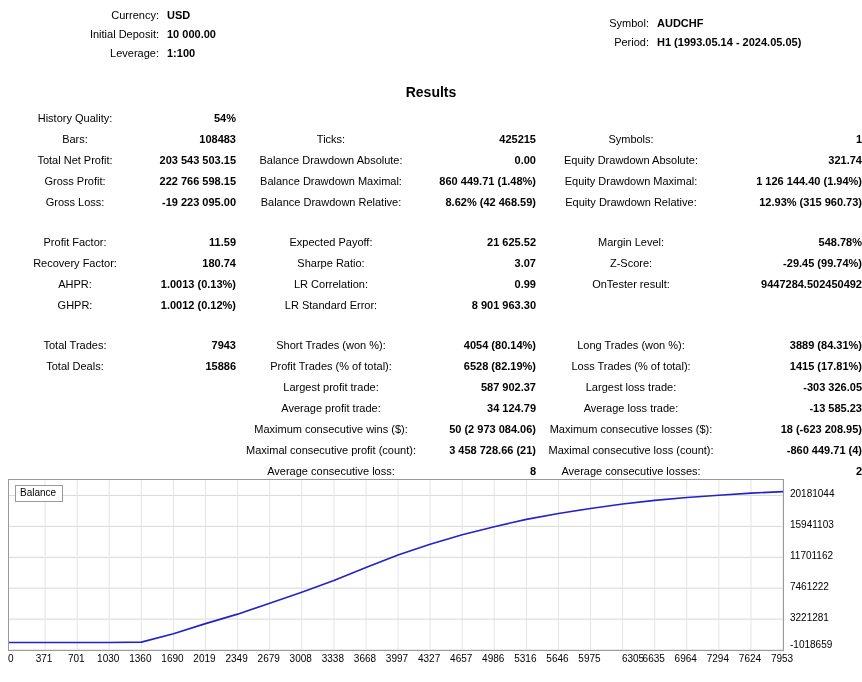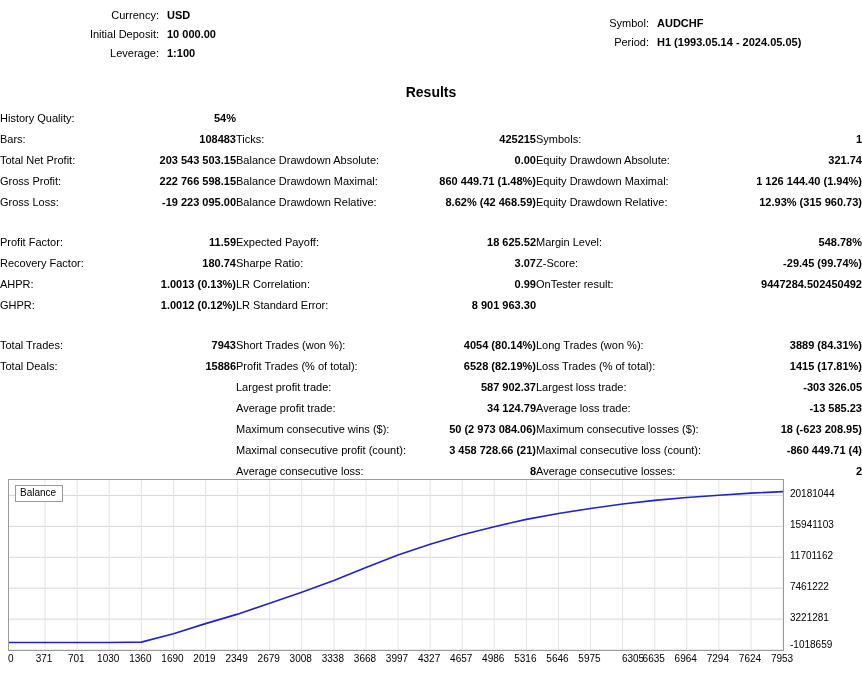--- a/index.html
+++ b/index.html
@@ -83,21 +83,21 @@
     display: flex;
     height: 21px;
     line-height: 21px;
     white-space: nowrap;
   }
   .cell {
     display: flex;
     overflow: hidden;
   }
   .cell .lab {
-    text-align: left;
+    text-align: center;
     padding-right: 8px;
   }
   .cell .val {
     font-weight: bold;
     text-align: right;
   }
   
   .c1 { width: 236px; }
   .c1 .lab { width: 150px; }
   .c1 .val { width: 78px; }
@@ -283,21 +283,21 @@
 
     <div class="spacer-row"></div>
 
     <div class="stat-row">
       <div class="cell c1">
         <div class="lab">Profit Factor:</div>
         <div class="val">11.59</div>
       </div>
       <div class="cell c2">
         <div class="lab">Expected Payoff:</div>
-        <div class="val">18 625.52</div>
+        <div class="val">21 625.52</div>
       </div>
       <div class="cell c3">
         <div class="lab">Margin Level:</div>
         <div class="val">548.78%</div>
       </div>
     </div>
 
     <div class="stat-row">
       <div class="cell c1">
         <div class="lab">Recovery Factor:</div>

